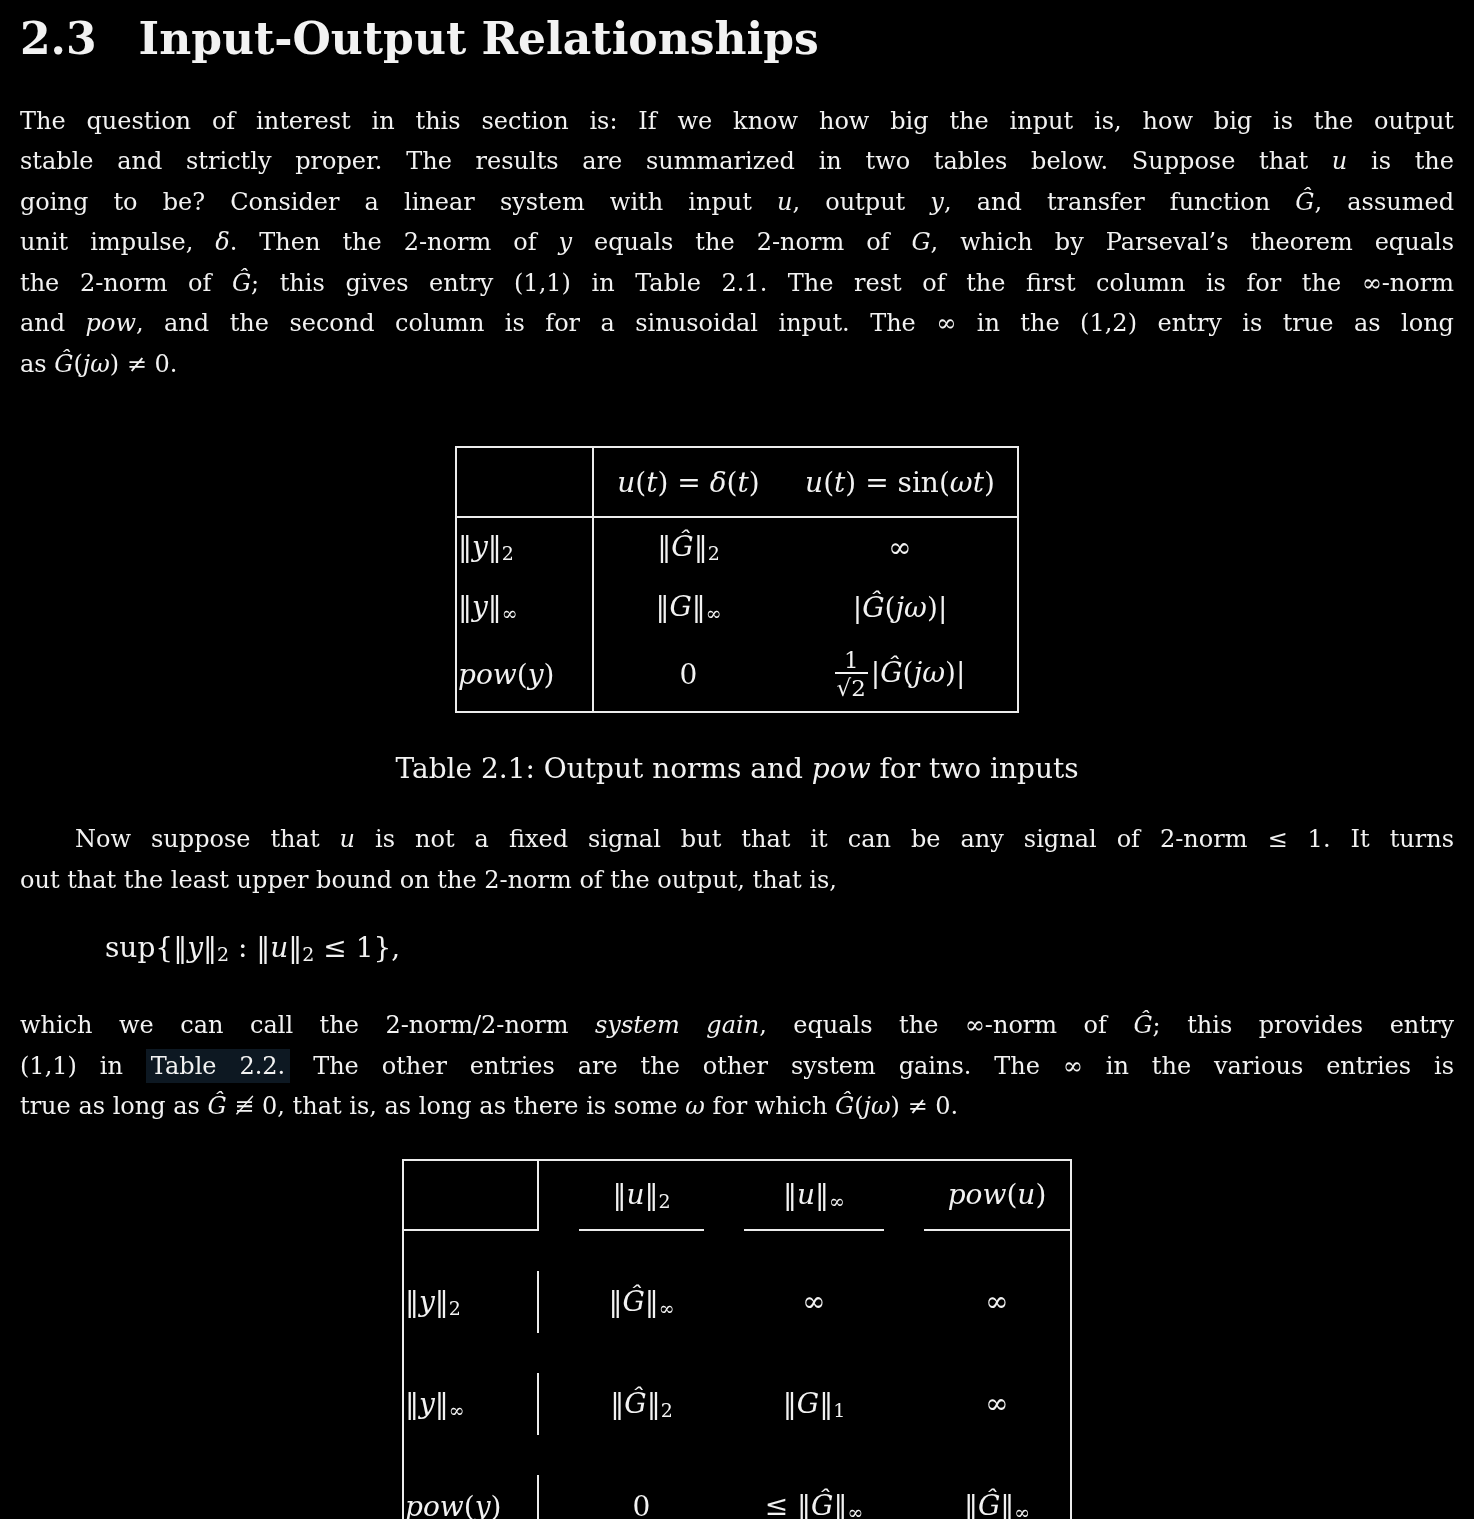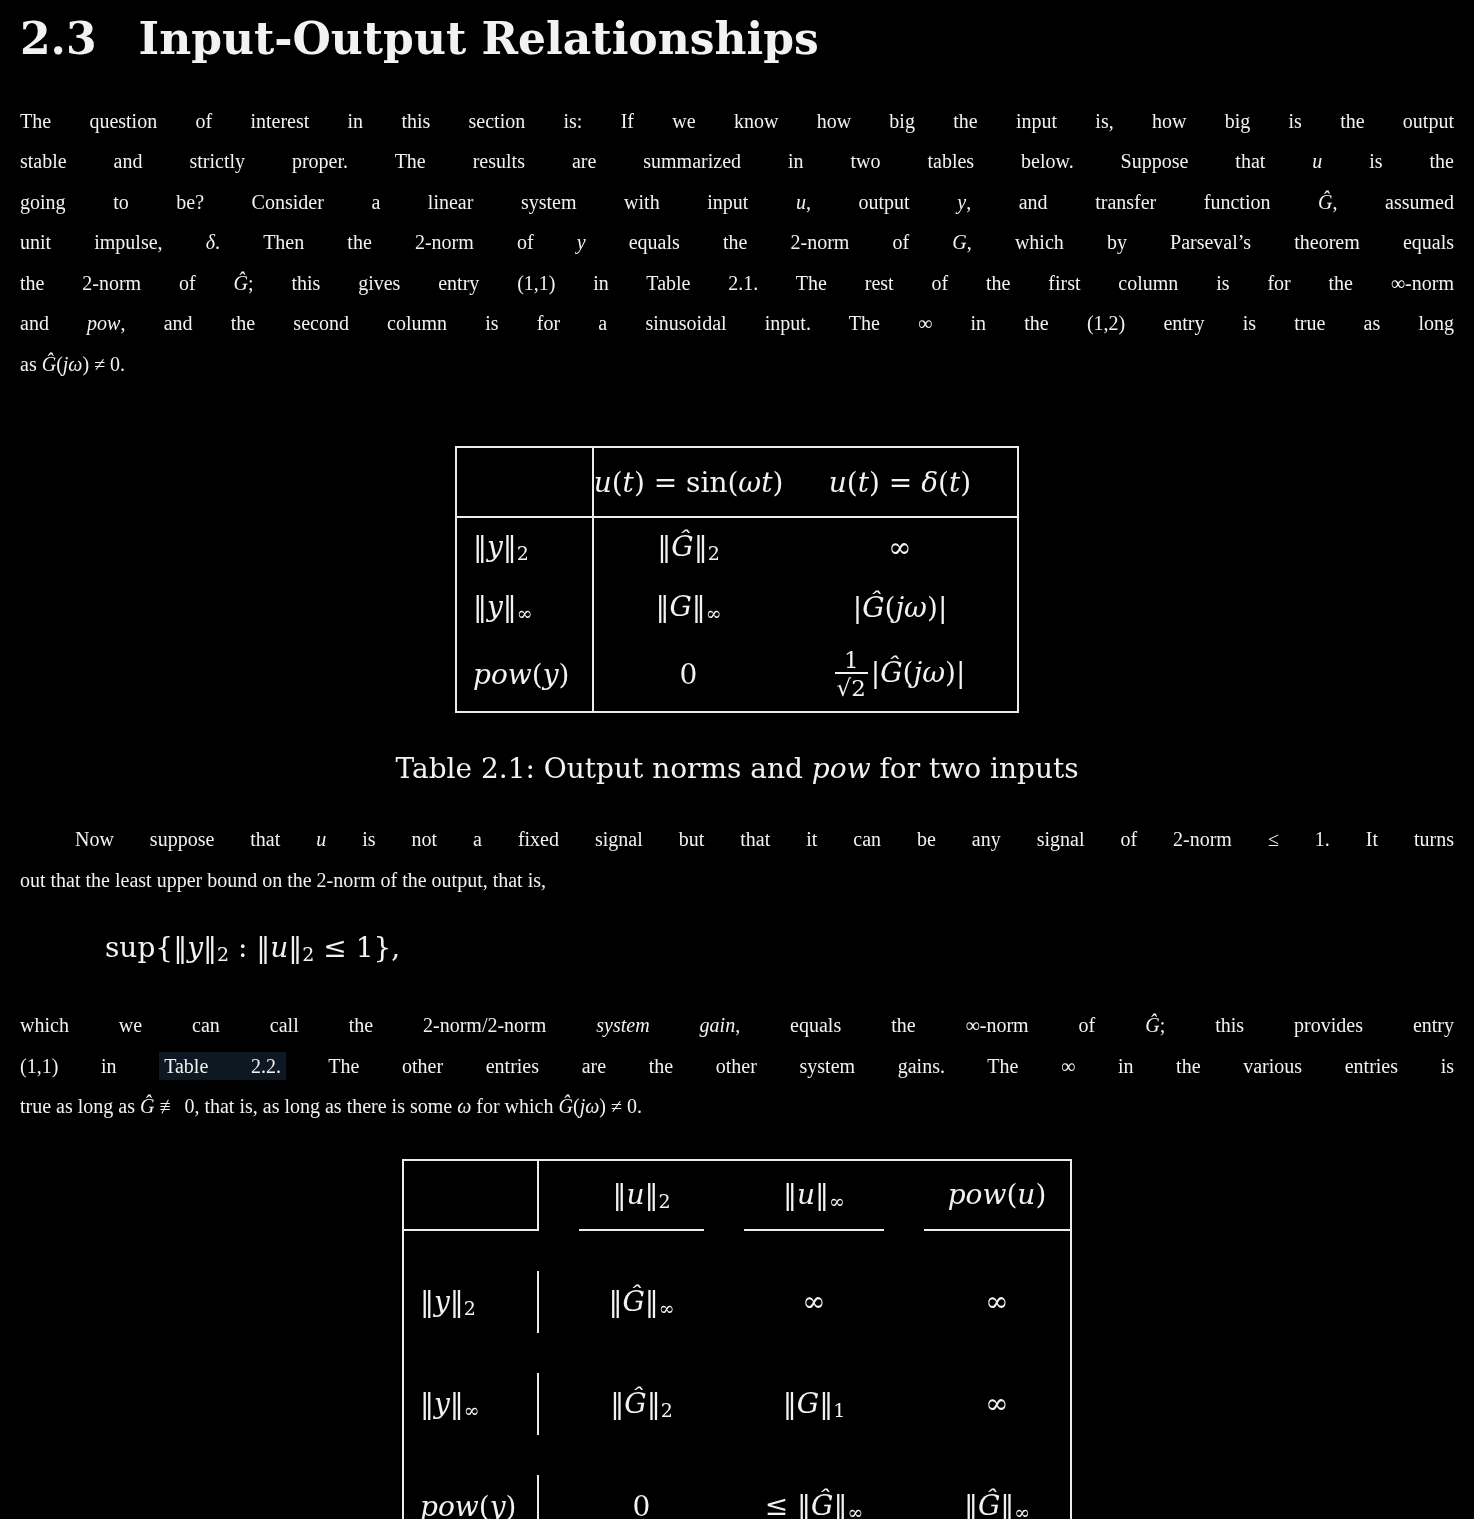--- a/index.html
+++ b/index.html
@@ -14,21 +14,21 @@
     font-family: "DejaVu Serif", serif;
     overflow: hidden;
   }
   h1.heading {
     margin: 14px 0 0 0;
     font-size: 44px;
     line-height: 1.15;
     font-weight: bold;
   }
   h1.heading .secnum { margin-right: 42px; }
-  .para { width: 1434px; font-size: 20px; font-family: Liberation Serif, serif; }
+  .para { width: 1434px; font-size: 24px; }
   .para .line {
     line-height: 40.5px;
     text-align: justify;
     text-align-last: justify;
     white-space: normal;
   }
   .para .line.last { text-align-last: left; }
   .para .line.indent { text-indent: 55px; }
   .p1 { margin-top: 36px; }
   .p2 { margin-top: 30px; }
@@ -68,21 +68,21 @@
     grid-template-columns: 135px 125px 140px 146px;
     grid-template-rows: 70px 62px 62px 63px;
     gap: 40px;
   }
   .cell {
     display: flex;
     align-items: center;
     justify-content: center;
   }
   .cell .mrow { display: inline-block; white-space: nowrap; }
-  .cell.lbl { justify-content: flex-start; padding-left: 16px; border-right: 2px solid var(--table-border, #ececec); }
+  .cell.lbl { justify-content: flex-start; padding-left: 1px; border-right: 2px solid var(--table-border, #ececec); }
   .cell.hdr { border-bottom: 2px solid var(--table-border, #ececec); }
   .caption {
     width: 1434px;
     text-align: center;
     font-size: 28px;
     line-height: 40px;
   }
   .cap21 { margin-top: 36px; }
   .cap22 { margin-top: 40px; }
 </style>
@@ -101,24 +101,24 @@
       <div class="line"><span class="m-n">going to be? Consider a linear system with input </span><span class="m-i">u</span><span class="m-n">, output </span><span class="m-i">y</span><span class="m-n">, and transfer function </span><span class="m-i">Ĝ</span><span class="m-n">, assumed</span></div>
       <div class="line"><span class="m-n">unit impulse, </span><span class="m-i">δ</span><span class="m-n">. Then the 2-norm of </span><span class="m-i">y</span><span class="m-n"> equals the 2-norm of </span><span class="m-i">G</span><span class="m-n">, which by Parseval’s theorem equals</span></div>
       <div class="line"><span class="m-n">the 2-norm of </span><span class="m-i">Ĝ</span><span class="m-n">; this gives entry (1,1) in Table 2.1. The rest of the first column is for the ∞-norm</span></div>
       <div class="line"><span class="m-n">and </span><span class="m-i">pow</span><span class="m-n">, and the second column is for a sinusoidal input. The ∞ in the (1,2) entry is true as long</span></div>
       <div class="line last"><span class="m-n">as </span><span class="m-i">Ĝ</span><span class="m-n">(</span><span class="m-i">jω</span><span class="m-n">) ≠ 0.</span></div>
     </div>
 
   <div class="mtable t21">
     <div class="cell lbl hdr"></div>
     <div class="cell hdr">
+        <span class="mrow"><span class="m-i">u</span><span class="m-n">(</span><span class="m-i">t</span><span class="m-n">) = </span><span class="m-i">δ</span><span class="m-n">(</span><span class="m-i">t</span><span class="m-n">)</span></span>
+      </div>
+    <div class="cell hdr">
         <span class="mrow"><span class="m-i">u</span><span class="m-n">(</span><span class="m-i">t</span><span class="m-n">) = sin(</span><span class="m-i">ω</span><span class="m-i">t</span><span class="m-n">)</span></span>
-      </div>
-    <div class="cell hdr">
-        <span class="mrow"><span class="m-i">u</span><span class="m-n">(</span><span class="m-i">t</span><span class="m-n">) = </span><span class="m-i">δ</span><span class="m-n">(</span><span class="m-i">t</span><span class="m-n">)</span></span>
       </div>
 
     <div class="cell lbl">
         <span class="mrow"><span class="m-n">‖</span><span class="m-i">y</span><span class="m-n">‖</span><span class="m-sub">2</span></span>
       </div>
     <div class="cell">
         <span class="mrow"><span class="m-n">‖</span><span class="m-i">Ĝ</span><span class="m-n">‖</span><span class="m-sub">2</span></span>
       </div>
     <div class="cell">
         <span class="mrow"><span class="m-n">∞</span></span>

